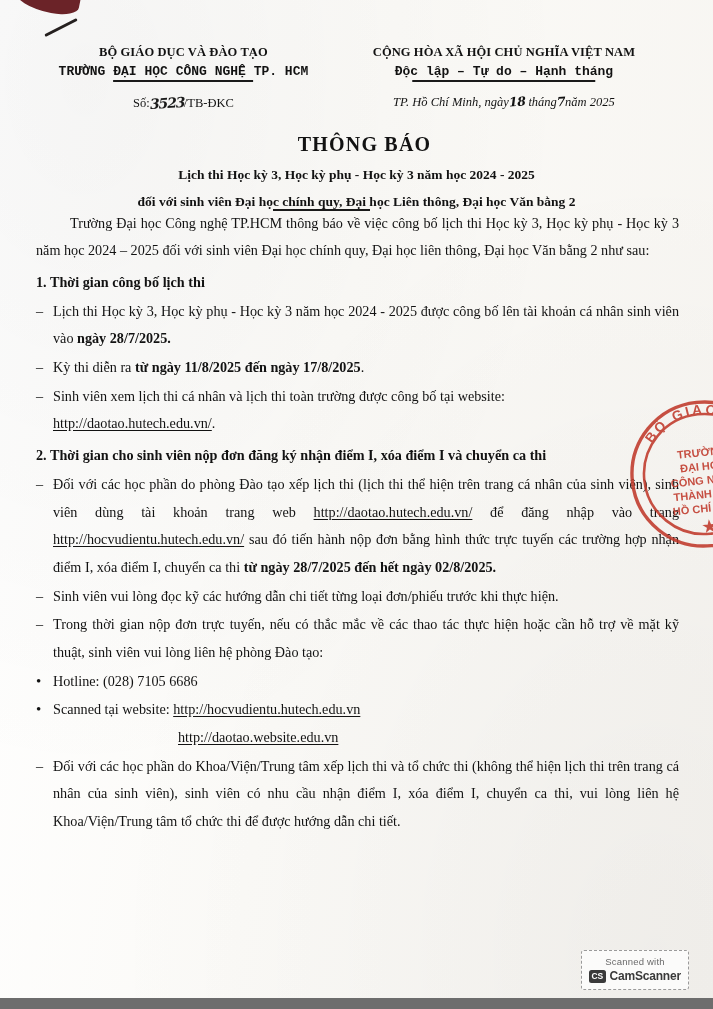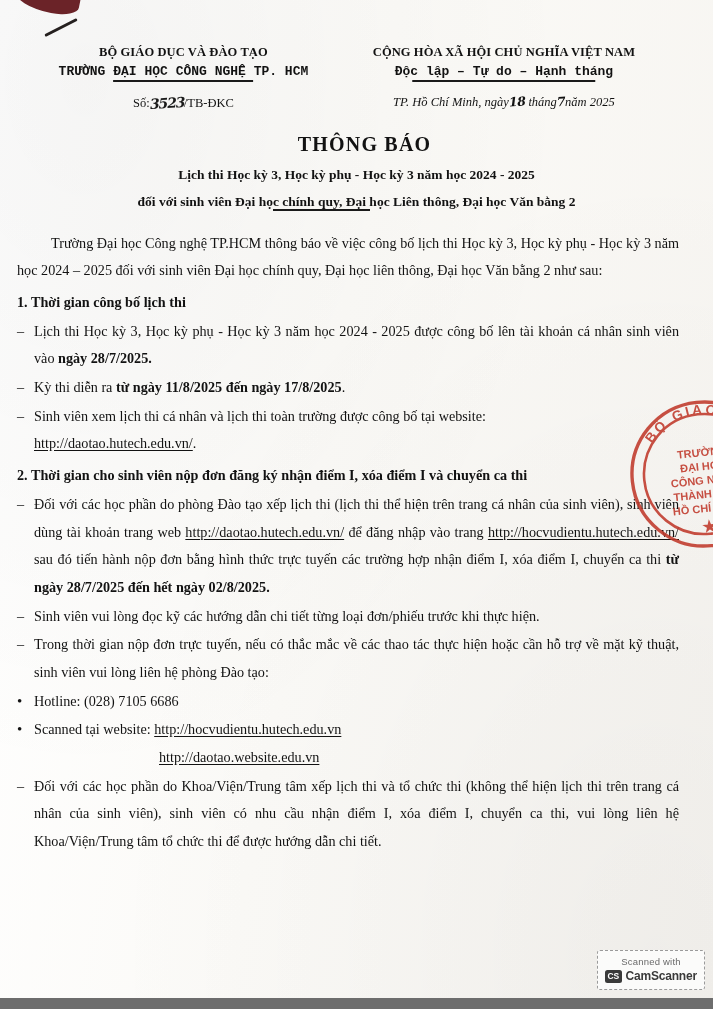--- a/index.html
+++ b/index.html
@@ -156,22 +156,21 @@
     position: absolute;
     left: 31%;
     bottom: -1px;
     width: 22%;
     height: 1.2px;
     background: #1a1a1a;
   }
 
   
   .body {
-    padding: 0 34px 0 17px;
-    margin-top: 20px;
+    padding: 0 34px 0 36px;
     font-size: 14.2px;
     line-height: 1.95;
   }
   .para {
     text-align: justify;
     text-justify: inter-word;
     text-indent: 34px;
   }
   .sec-head {
     font-weight: bold;
@@ -211,21 +210,21 @@
     width: 152px;
     height: 152px;
     z-index: 4;
     opacity: .88;
     transform: rotate(-6deg);
   }
 
   
   .camscanner {
     position: absolute;
-    right: 8px;
+    right: 24px;
     bottom: 8px;
     width: 106px;
     padding: 5px 0 6px 0;
     border: 1.4px dashed #9a9a9a;
     border-radius: 3px;
     background: rgba(255,255,255,.75);
     text-align: center;
     z-index: 5;
     font-family: "Liberation Sans", sans-serif;
   }

